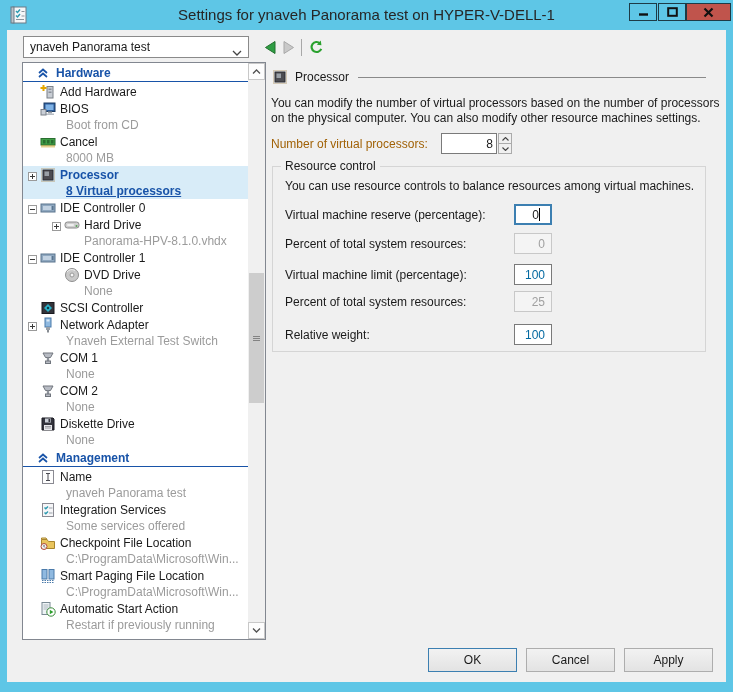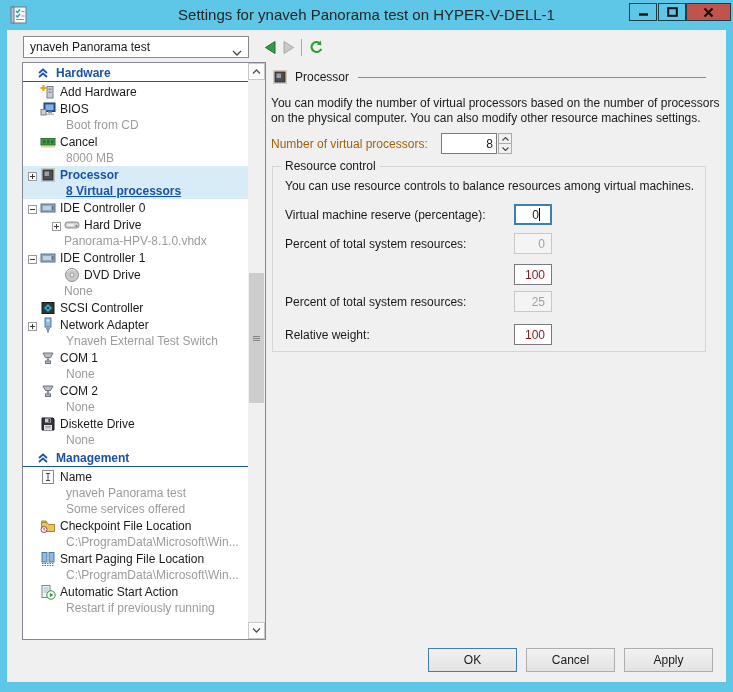--- a/index.html
+++ b/index.html
@@ -34,21 +34,21 @@
   .lst{position:absolute;left:0;top:0;right:17px;bottom:0;overflow:hidden;}
   .sec-hdr{height:17px;margin-top:2px;margin-bottom:1px;display:flex;align-items:center;
            padding-left:14px;border-bottom:1px solid #1853A8;}
   .sec-hdr .icn{width:12px;height:12px;margin-right:7px;flex:none;}
   .sec-lbl{color:#1853A8;font-weight:bold;font-size:12px;}
   .item{height:17px;display:flex;align-items:center;padding-left:5px;font-size:12px;color:#1a1a1a;white-space:nowrap;}
   .item .exp{width:9px;height:9px;margin-right:3px;flex:none;}
   .item .icn{width:16px;height:16px;margin-right:4px;flex:none;}
   .item.ind{padding-left:29px;}
   .sub{height:16px;line-height:16px;padding-left:43px;font-size:12px;color:#9b9b9b;white-space:nowrap;}
-  .sub.ind{padding-left:41px;}
+  .sub.ind{padding-left:61px;}
   .item.sel,.sub.sel{background:#D8ECF8;}
   .item.sel .item-lbl{color:#1853A8;font-weight:bold;}
   .sub.sel{color:#1853A8;font-weight:bold;text-decoration:underline;}
   .icn svg{display:block;}
 
   
   .sbar{position:absolute;right:0;top:0;bottom:0;width:17px;background:#F0F0F0;}
   .sb-btn{position:absolute;left:0;right:0;height:17px;background:#FDFDFD;border:1px solid #C8C8C8;
           display:flex;align-items:center;justify-content:center;}
   .sb-up{top:0;} .sb-down{bottom:0;}
@@ -71,21 +71,21 @@
   .spin-btn + .spin-btn{margin-top:-1px;}
 
   
   .grp{position:absolute;left:265px;top:136px;width:434px;height:186px;border:1px solid #D5D5D5;}
   .grp-legend{position:absolute;top:-8px;left:8px;background:#F0F0F0;padding:0 4px;font-size:12px;color:#1a1a1a;}
   .grp-desc{position:absolute;left:12px;top:12px;font-size:12px;color:#1a1a1a;white-space:nowrap;}
   .rc-row{position:absolute;left:0;right:0;height:21px;}
   .rc-lbl{position:absolute;left:12px;top:4px;font-size:12px;color:#1a1a1a;white-space:nowrap;}
   .inp{position:absolute;left:241px;top:0;width:38px;height:21px;font-size:12px;
        display:flex;align-items:center;justify-content:flex-end;padding-right:6px;}
-  .inp.normal{background:#fff;border:1px solid #7a7a7a;color:#7f1d1d;}
+  .inp.normal{background:#fff;border:1px solid #7a7a7a;color:#0369a1;}
   .inp.dis{background:#F4F4F4;border:1px solid #C8C8C8;color:#A0A0A0;}
   .inp.foc{background:#fff;border:2px solid #3C7FB1;color:#1a1a1a;padding-right:10px;}
   .caret{width:1px;height:13px;background:#000;}
 
   
   .btn{position:absolute;top:618px;width:89px;height:24px;background:linear-gradient(#F2F2F2,#E3E3E3);
        border:1px solid #ADADAD;font-size:12px;color:#1a1a1a;font-family:inherit;
        display:flex;align-items:center;justify-content:center;}
   #btn-ok{left:421px;border-color:#3C7FB1;}
   #btn-cancel{left:519px;}
@@ -352,20 +352,33 @@
             <span class="exp"></span>
             <span class="icn">
               <svg viewBox="0 0 16 16" width="16" height="16">
                 <rect x="2.5" y="1.5" width="11" height="13" fill="#fdfdfd" stroke="#8a8a92"></rect>
                 <path d="M6 4.5h4M8 4.5v7M6 11.5h4" stroke="#4a4a52" fill="none"></path>
               </svg>
             </span>
             <span class="item-lbl">Name</span>
           </div>
           <div class="sub">ynaveh Panorama test</div>
+          <div class="item">
+            <span class="exp"></span>
+            <span class="icn">
+              <svg viewBox="0 0 16 16" width="16" height="16">
+                <rect x="2.5" y="1.5" width="11" height="13" fill="#f6f6f8" stroke="#8a8a92"></rect>
+                <path d="M4.5 5.5L5.8 6.8 8 4.5" stroke="#2d9ab0" stroke-width="1.4" fill="none"></path>
+                <path d="M9 6h3.5" stroke="#9aa2aa"></path>
+                <path d="M4.5 10.5l1.3 1.3L8 9.5" stroke="#2d9ab0" stroke-width="1.4" fill="none"></path>
+                <path d="M9 11h3.5" stroke="#9aa2aa"></path>
+              </svg>
+            </span>
+            <span class="item-lbl">Integration Services</span>
+          </div>
           <div class="sub">Some services offered</div>
           <div class="item">
             <span class="exp"></span>
             <span class="icn">
               <svg viewBox="0 0 16 16" width="16" height="16">
                 <path d="M1.5 4.5v-1.5h4.5l1 1.5" fill="#f2d787" stroke="#a8852e"></path>
                 <path d="M1.5 4.5h5.5l1.5 2h6v7h-13z" fill="#e9c45c" stroke="#a8852e"></path>
                 <circle cx="4" cy="11.5" r="3" fill="#f2f2f2" stroke="#b04a3a"></circle>
                 <path d="M4 10v1.5l1 1" stroke="#555" fill="none"></path>
               </svg>
@@ -458,20 +471,21 @@
               <span class="caret"></span>
             </div>
           </div>
           <div class="rc-row" style="top: 66px;">
             <span class="rc-lbl">Percent of total system resources:</span>
             <div class="inp dis">
               <span>0</span>
             </div>
           </div>
           <div class="rc-row" style="top: 97px;">
+            <span class="rc-lbl">Virtual machine limit (percentage):</span>
             <div class="inp normal">
               <span>100</span>
             </div>
           </div>
           <div class="rc-row" style="top: 124px;">
             <span class="rc-lbl">Percent of total system resources:</span>
             <div class="inp dis">
               <span>25</span>
             </div>
           </div>

